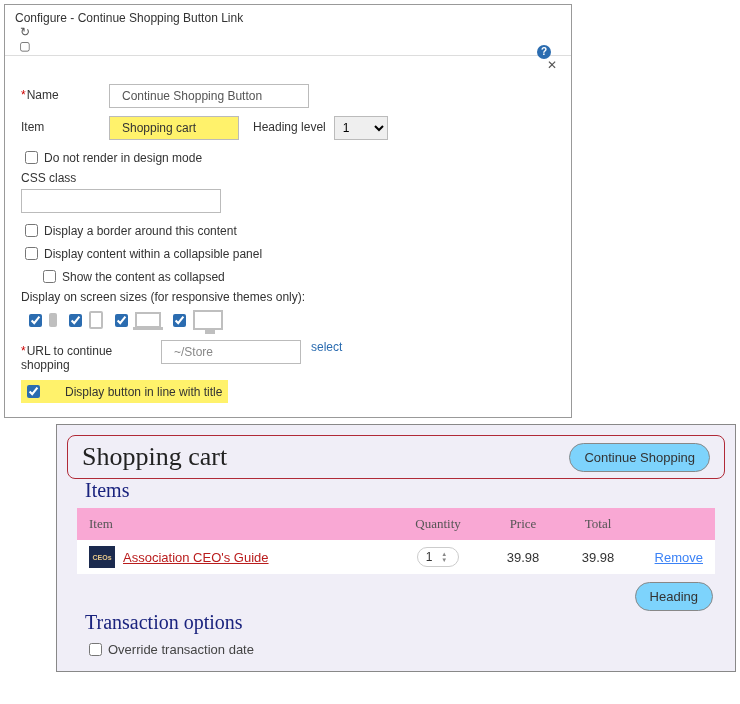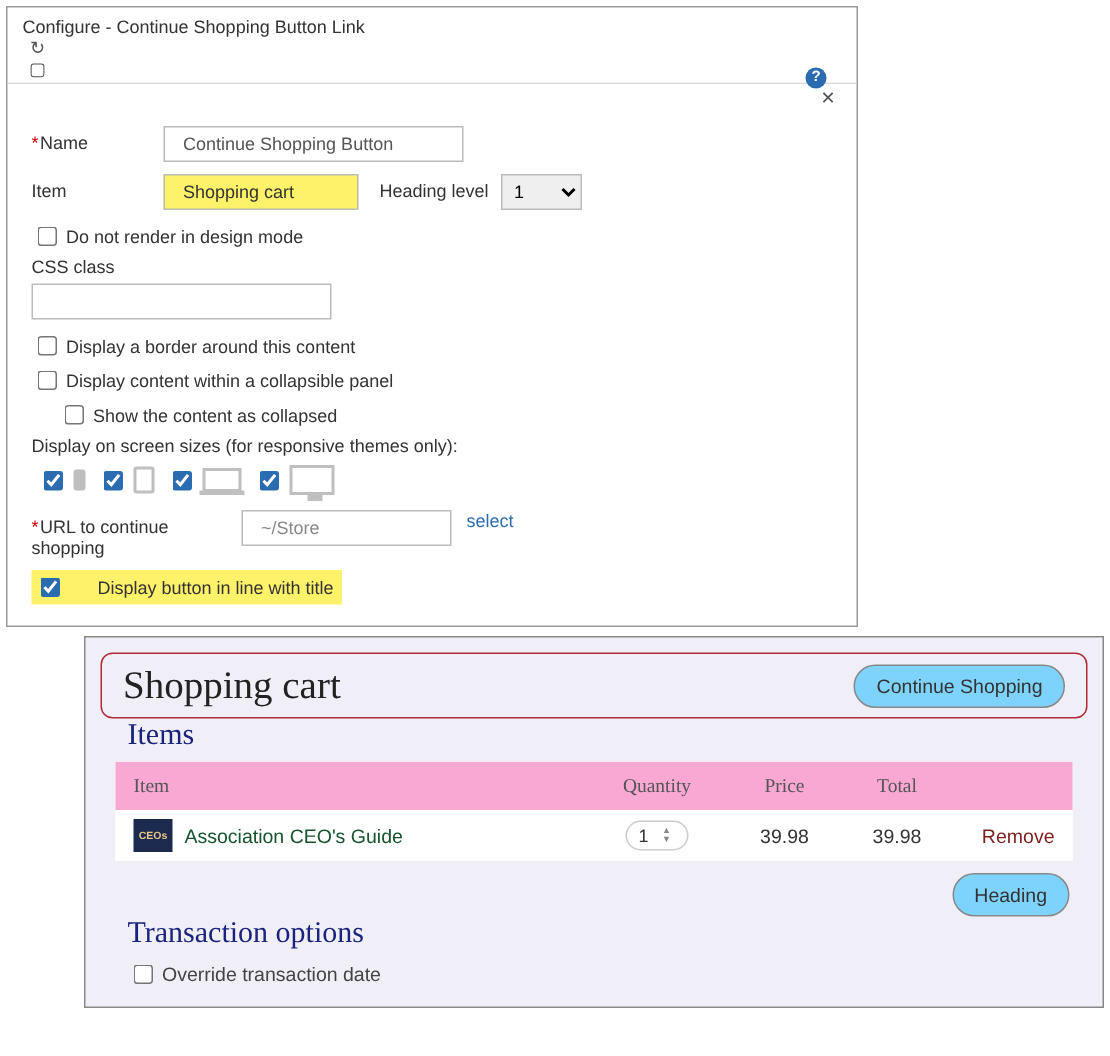--- a/index.html
+++ b/index.html
@@ -127,31 +127,31 @@
   .col-total{ width:70px; text-align:center;}
   .col-act  { width:70px; text-align:right;}
   .items-row {
     display:flex; align-items:center; padding:6px 12px; background:#fff;
   }
   .thumb {
     width:26px;height:22px;background:#1b2a4e;margin-right:8px;
     display:inline-flex;align-items:center;justify-content:center;
     color:#e8c98a;font-size:7px;font-weight:bold;
   }
-  .prod-link { color:#14532d; cursor:pointer;}
+  .prod-link { color:#b91c1c; text-decoration:underline; cursor:pointer;}
   .qty-pill {
     display:inline-flex; align-items:center;
     border:1px solid #ccc; border-radius:14px; padding:2px 8px;
     font-size:12px;
   }
   .spin {
     width:12px; display:flex; flex-direction:column; margin-left:6px;
     font-size:6px; line-height:6px; color:#888;
   }
-  .rm-link { color:#7f1d1d; cursor:pointer; font-size:13px;}
+  .rm-link { color:#3b82f6; text-decoration:underline; cursor:pointer; font-size:13px;}
   .update-row { text-align:right; margin:8px 12px 0 0;}
   .trans-body { margin:0 0 0 18px; font-family:"Segoe UI",Arial,sans-serif; font-size:13px; color:#444;}
   .trans-body .chk-row { margin:6px 0;}
 </style>
 </head>
 <body>
 
 <div class="config-panel">
   <div class="config-header">
     <span class="title">Configure - Continue Shopping Button Link</span>

